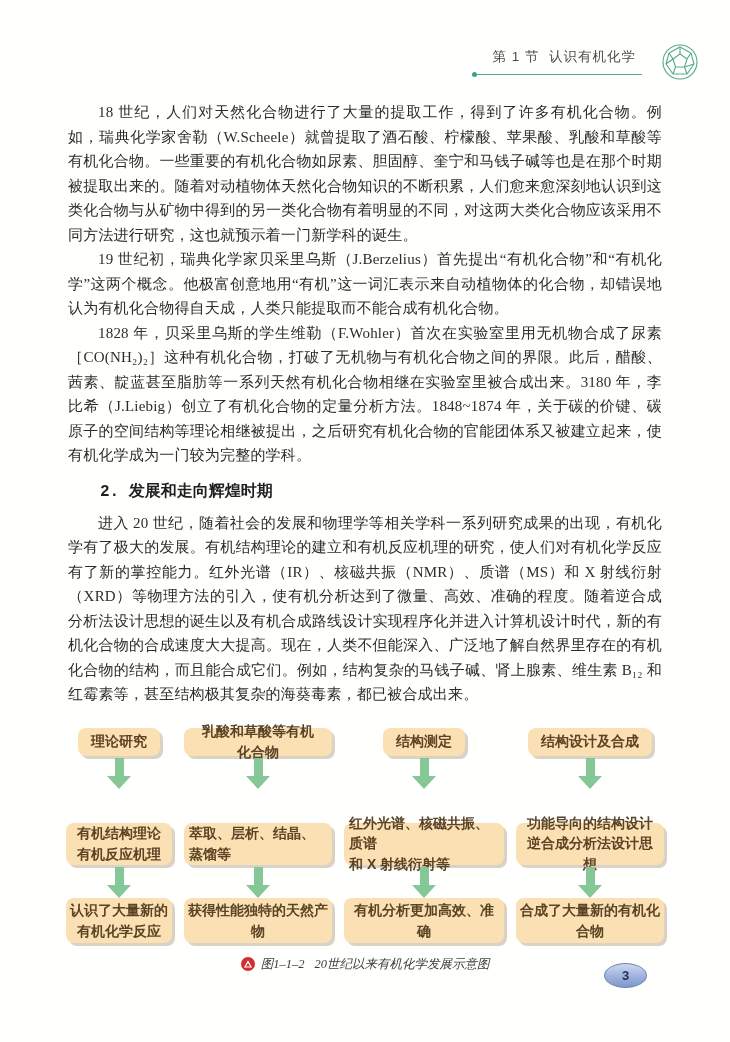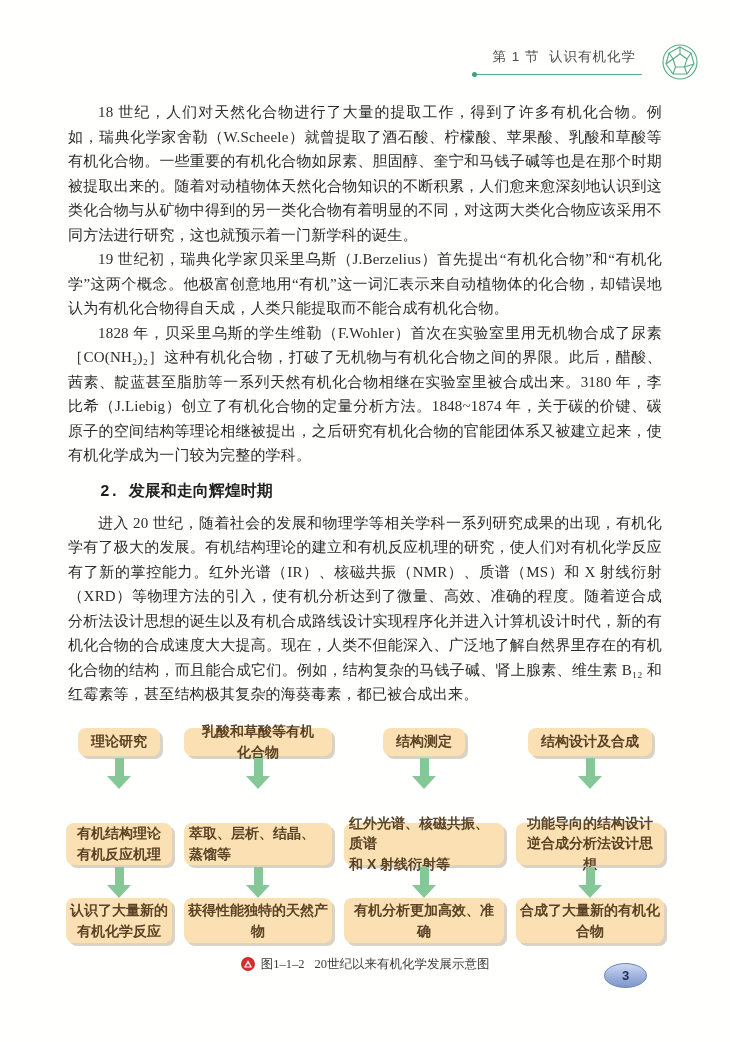--- a/index.html
+++ b/index.html
@@ -75,20 +75,21 @@
     border-left:12px solid transparent;
     border-right:12px solid transparent;
     border-top:13px solid #85c796;
   }
   
   .caption{
     margin-top:14px;
     display:flex;align-items:center;justify-content:center;gap:6px;
     font-size:12.5px;color:#3c3c3c;
     font-family:"Liberation Serif","DejaVu Serif",serif;
+    font-style:italic;
   }
   .caption .texts{display:flex;gap:10px;}
   
   .page-badge{
     position:absolute;left:604px;top:963px;
     width:43px;height:25px;border-radius:50%;
     background:linear-gradient(180deg,#cdd9f1 0%,#9db1dc 55%,#7e97cb 100%);
     border:1px solid #7286b5;
     display:flex;align-items:center;justify-content:center;
     font-family:"Liberation Sans","DejaVu Sans",sans-serif;

